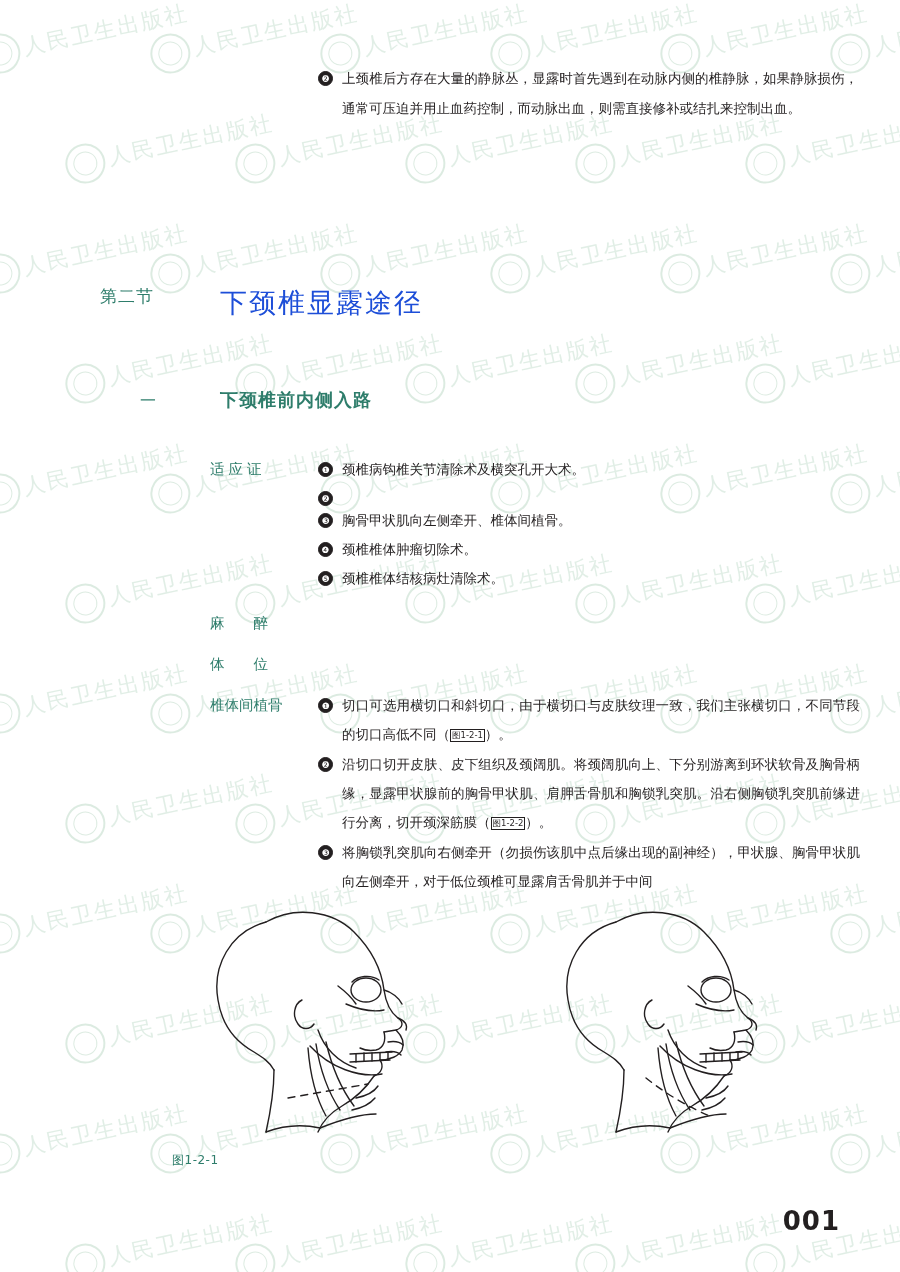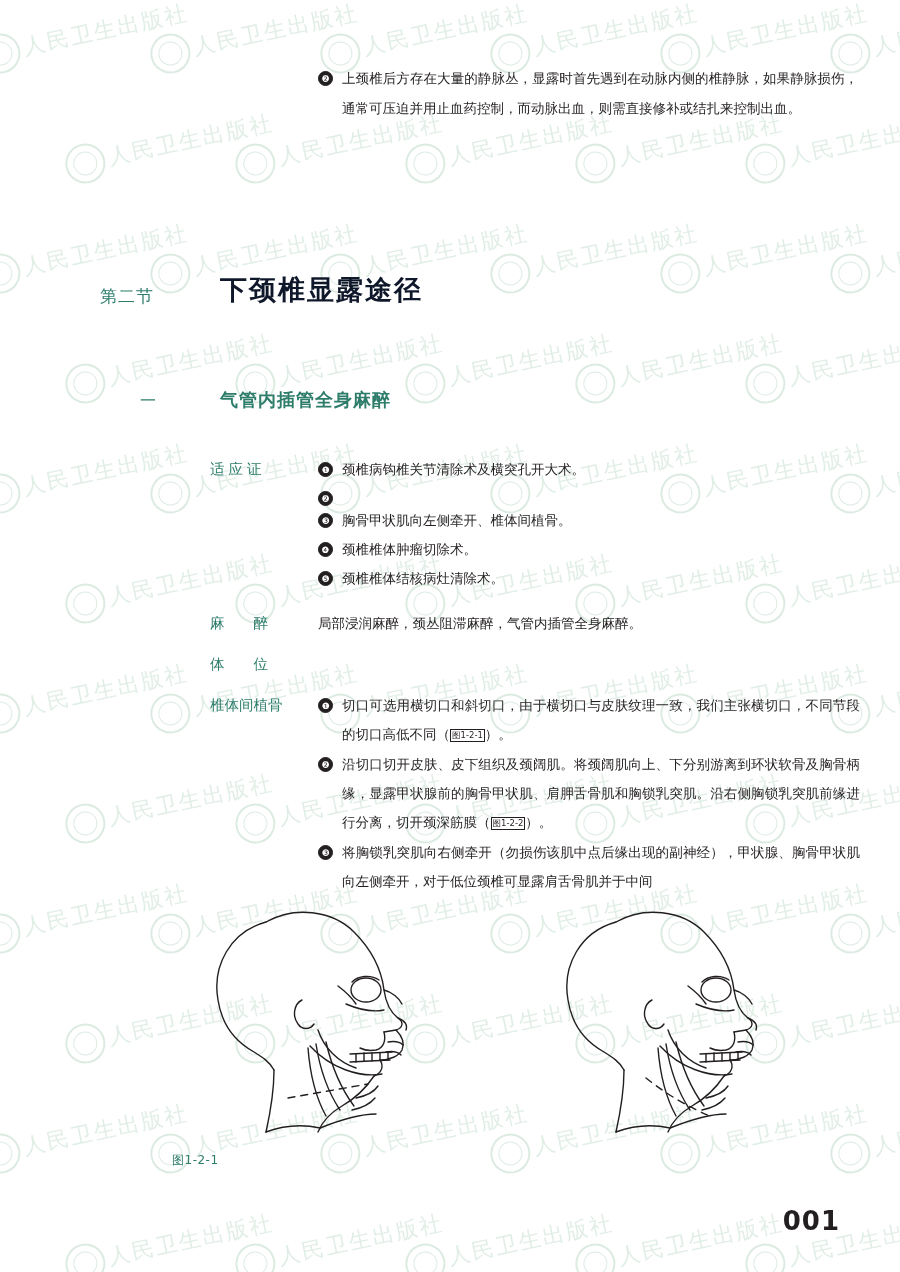--- a/index.html
+++ b/index.html
@@ -101,37 +101,37 @@
   }
   .para-text {
     flex: 1 1 auto;
     text-align: justify;
   }
 
   
   .section-head {
     position: absolute;
     left: 100px;
-    top: 272px;
+    top: 285px;
     width: 700px;
     display: flex;
-    align-items: flex-end;
+    align-items: flex-start;
     color: #2e7d6b;
   }
   .section-label {
     width: 120px;
     font-size: 17px;
     letter-spacing: 1px;
     color: #2e7d6b;
   }
   .section-title {
     font-size: 27px;
-    font-weight: bold;
+    font-weight: normal;
     letter-spacing: 2px;
-    color: #0f172a;
+    color: #1d4ed8;
   }
 
   .sub-head {
     position: absolute;
     left: 140px;
     top: 388px;
     width: 700px;
     display: flex;
     align-items: baseline;
     color: #2e7d6b;
@@ -517,21 +517,21 @@
     </div>
   </div>
 
   <div class="section-head">
     <div class="section-label">第二节</div>
     <div class="section-title">下颈椎显露途径</div>
   </div>
 
   <div class="sub-head">
     <div class="sub-label">一</div>
-    <div class="sub-title">气管内插管全身麻醉</div>
+    <div class="sub-title">下颈椎前内侧入路</div>
   </div>
 
   <div class="body-area">
 
     <div class="row">
       <div class="row-label">适 应 证</div>
       <div class="row-body">
         <div class="item-line">
           <span class="num-circle filled">❶</span>
           <span>颈椎病钩椎关节清除术及横突孔开大术。</span>
@@ -551,23 +551,20 @@
           <span class="num-circle filled">❺</span>
           <span>颈椎椎体结核病灶清除术。</span>
         </div>
       </div>
     </div>
 
     <div class="gap-md"></div>
 
     <div class="row">
       <div class="row-label">麻　　醉</div>
-      <div class="row-body">
-        <div class="plain-line">局部浸润麻醉，颈丛阻滞麻醉，气管内插管全身麻醉。</div>
-      </div>
     </div>
 
     <div class="gap-sm"></div>
 
     <div class="row">
       <div class="row-label">体　　位</div>
     </div>
 
     <div class="gap-sm"></div>
 

